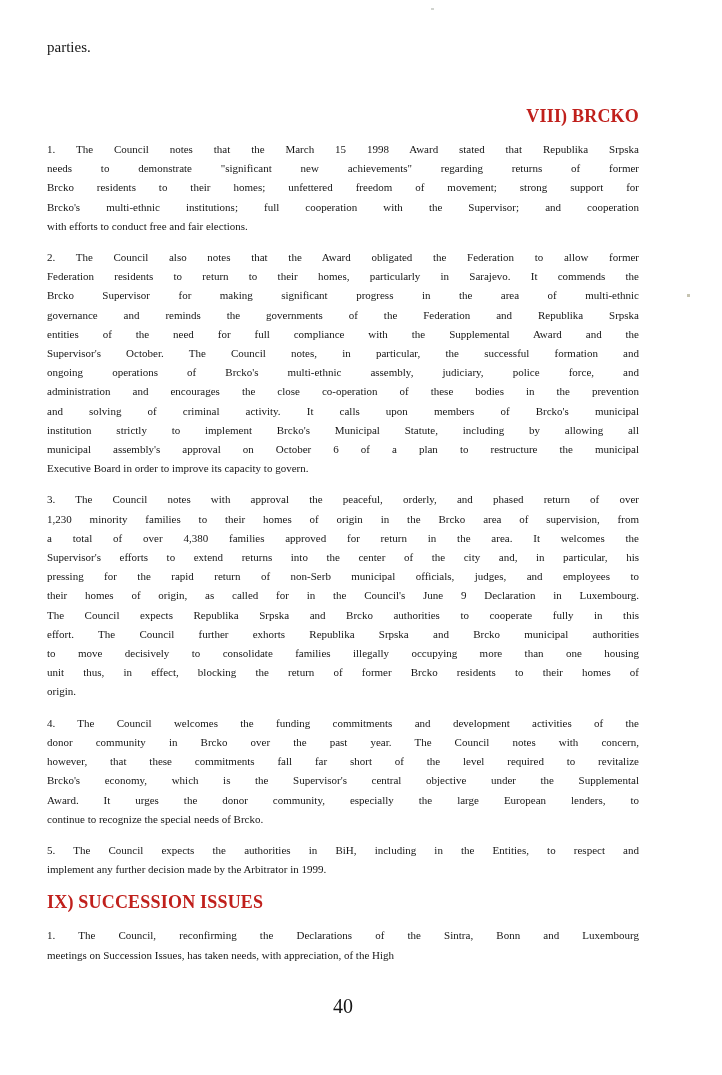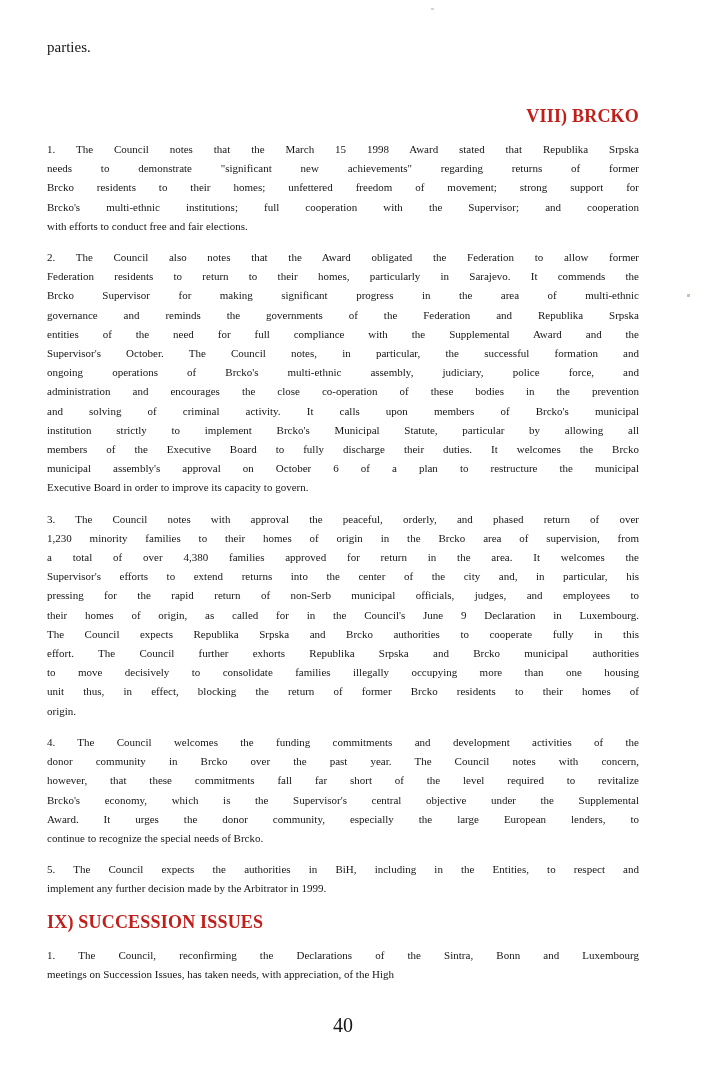--- a/index.html
+++ b/index.html
@@ -84,22 +84,21 @@
         <div class="para">
           <div class="line">2. The Council also notes that the Award obligated the Federation to allow former</div>
           <div class="line">Federation residents to return to their homes, particularly in Sarajevo. It commends the</div>
           <div class="line">Brcko Supervisor for making significant progress in the area of multi-ethnic</div>
           <div class="line">governance and reminds the governments of the Federation and Republika Srpska</div>
           <div class="line">entities of the need for full compliance with the Supplemental Award and the</div>
           <div class="line">Supervisor's October. The Council notes, in particular, the successful formation and</div>
           <div class="line">ongoing operations of Brcko's multi-ethnic assembly, judiciary, police force, and</div>
           <div class="line">administration and encourages the close co-operation of these bodies in the prevention</div>
           <div class="line">and solving of criminal activity. It calls upon members of Brcko's municipal</div>
-          <div class="line">institution strictly to implement Brcko's Municipal Statute, particular by allowing all</div>
-          <div class="line">members of the Executive Board to fully discharge their duties. It welcomes the Brcko</div>
+          <div class="line">institution strictly to implement Brcko's Municipal Statute, including by allowing all</div>
           <div class="line">municipal assembly's approval on October 6 of a plan to restructure the municipal</div>
           <div class="line last">Executive Board in order to improve its capacity to govern.</div>
         </div>
         <div class="para">
           <div class="line">3. The Council notes with approval the peaceful, orderly, and phased return of over</div>
           <div class="line">1,230 minority families to their homes of origin in the Brcko area of supervision, from</div>
           <div class="line">a total of over 4,380 families approved for return in the area. It welcomes the</div>
           <div class="line">Supervisor's efforts to extend returns into the center of the city and, in particular, his</div>
           <div class="line">pressing for the rapid return of non-Serb municipal officials, judges, and employees to</div>
           <div class="line">their homes of origin, as called for in the Council's June 9 Declaration in Luxembourg.</div>

